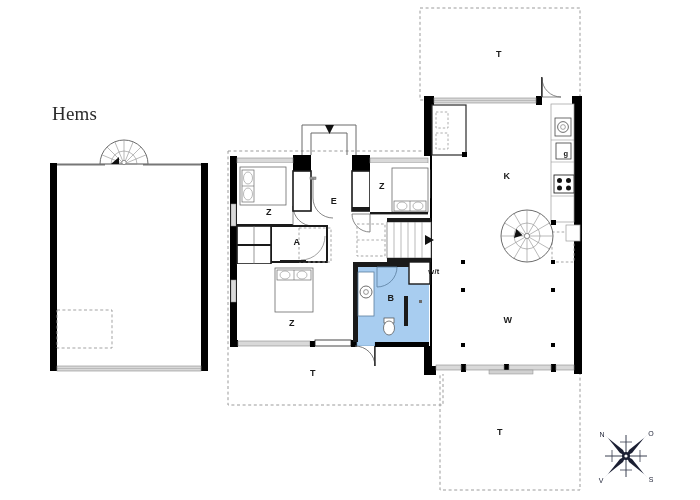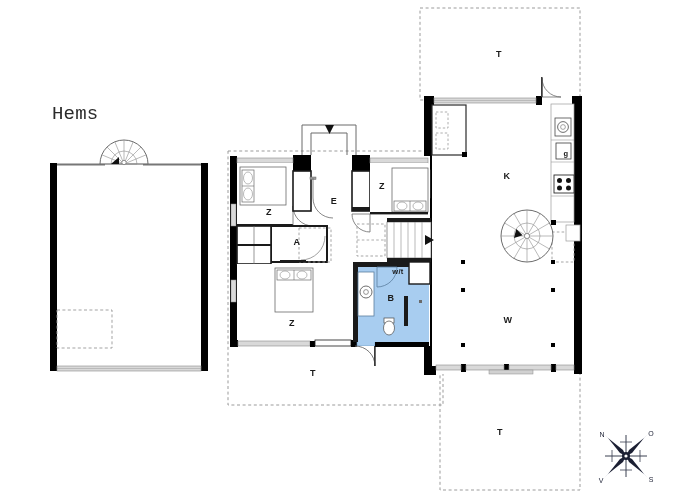--- a/index.html
+++ b/index.html
@@ -24,21 +24,21 @@
     top: 0;
     width: 700px;
     height: 500px;
   }
   .title-label {
     position: absolute;
     left: 52px;
     top: 103px;
     font-size: 19px;
     color: #2b2b2b;
-    font-family: Liberation Mono, monospace;
+    font-family: Liberation Serif, serif;
     letter-spacing: 0.2px;
     white-space: nowrap;
   }
   .room-label {
     position: absolute;
     font-size: 9px;
     font-weight: bold;
     color: #1a1a1a;
     font-family: "Liberation Sans", sans-serif;
     transform: translate(-50%, -50%);
@@ -371,21 +371,21 @@
   <div class="title-label">Hems</div>
 
   <div class="room-label" style="left:499px; top:54px;">T</div>
   <div class="room-label" style="left:507px; top:176px;">K</div>
   <div class="room-label small" style="left:566px; top:153px;">g</div>
   <div class="room-label" style="left:269px; top:212px;">Z</div>
   <div class="room-label" style="left:334px; top:201px;">E</div>
   <div class="room-label" style="left:382px; top:186px;">Z</div>
   <div class="room-label" style="left:297px; top:242px;">A</div>
   <div class="room-label" style="left:391px; top:298px;">B</div>
-  <div class="room-label small" style="left:398px; top:271px;">w/t</div>
+  <div class="room-label small" style="left:434px; top:271px;">w/t</div>
   <div class="room-label" style="left:508px; top:320px;">W</div>
   <div class="room-label" style="left:292px; top:323px;">Z</div>
   <div class="room-label" style="left:313px; top:373px;">T</div>
   <div class="room-label" style="left:500px; top:432px;">T</div>
 
   <div class="compass-label" style="left:602px; top:434px;">N</div>
   <div class="compass-label" style="left:651px; top:433px;">O</div>
   <div class="compass-label" style="left:651px; top:479px;">S</div>
   <div class="compass-label" style="left:601px; top:480px;">V</div>
 

